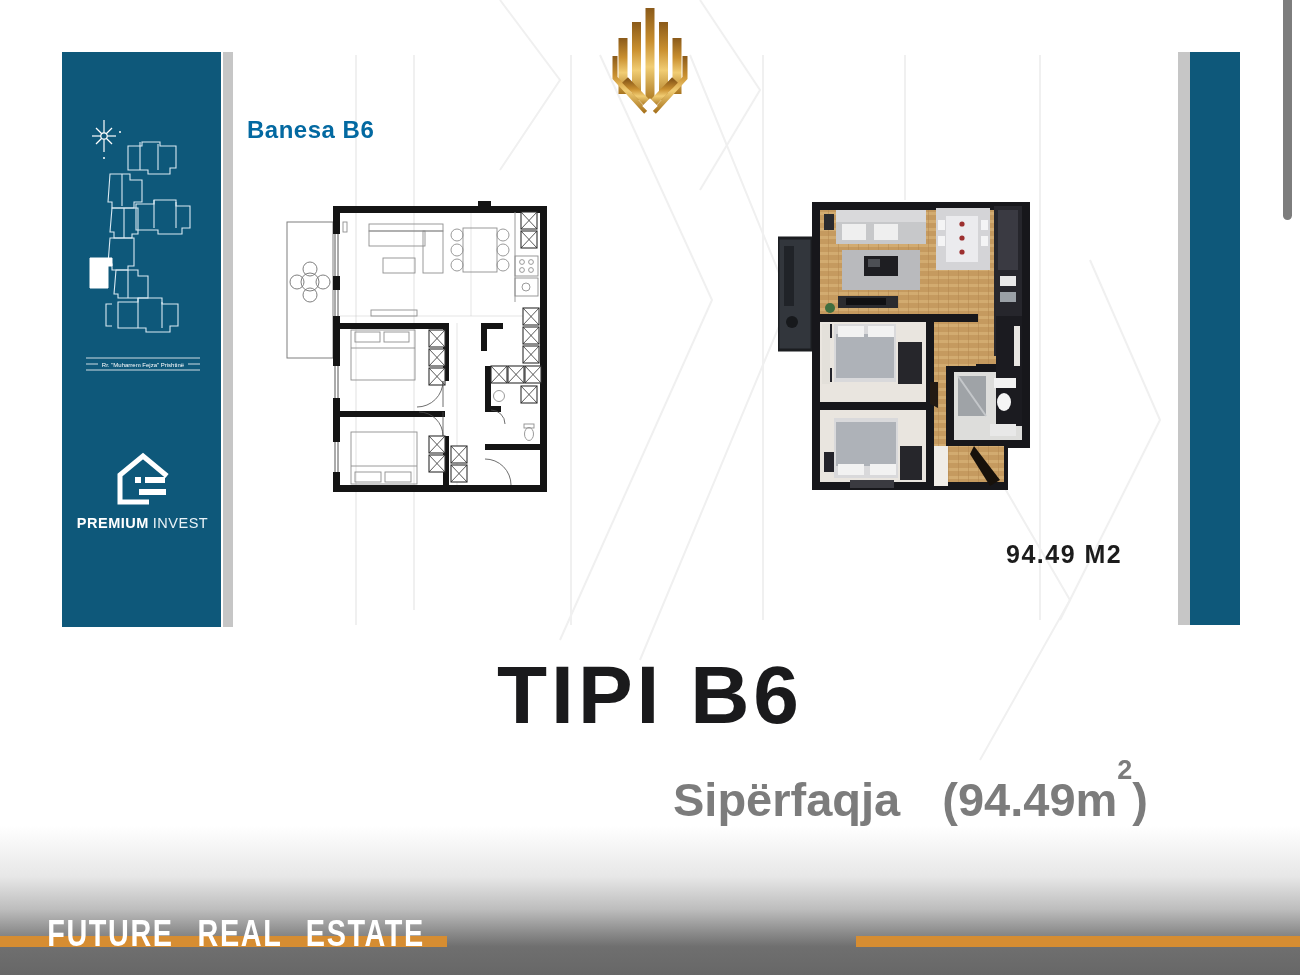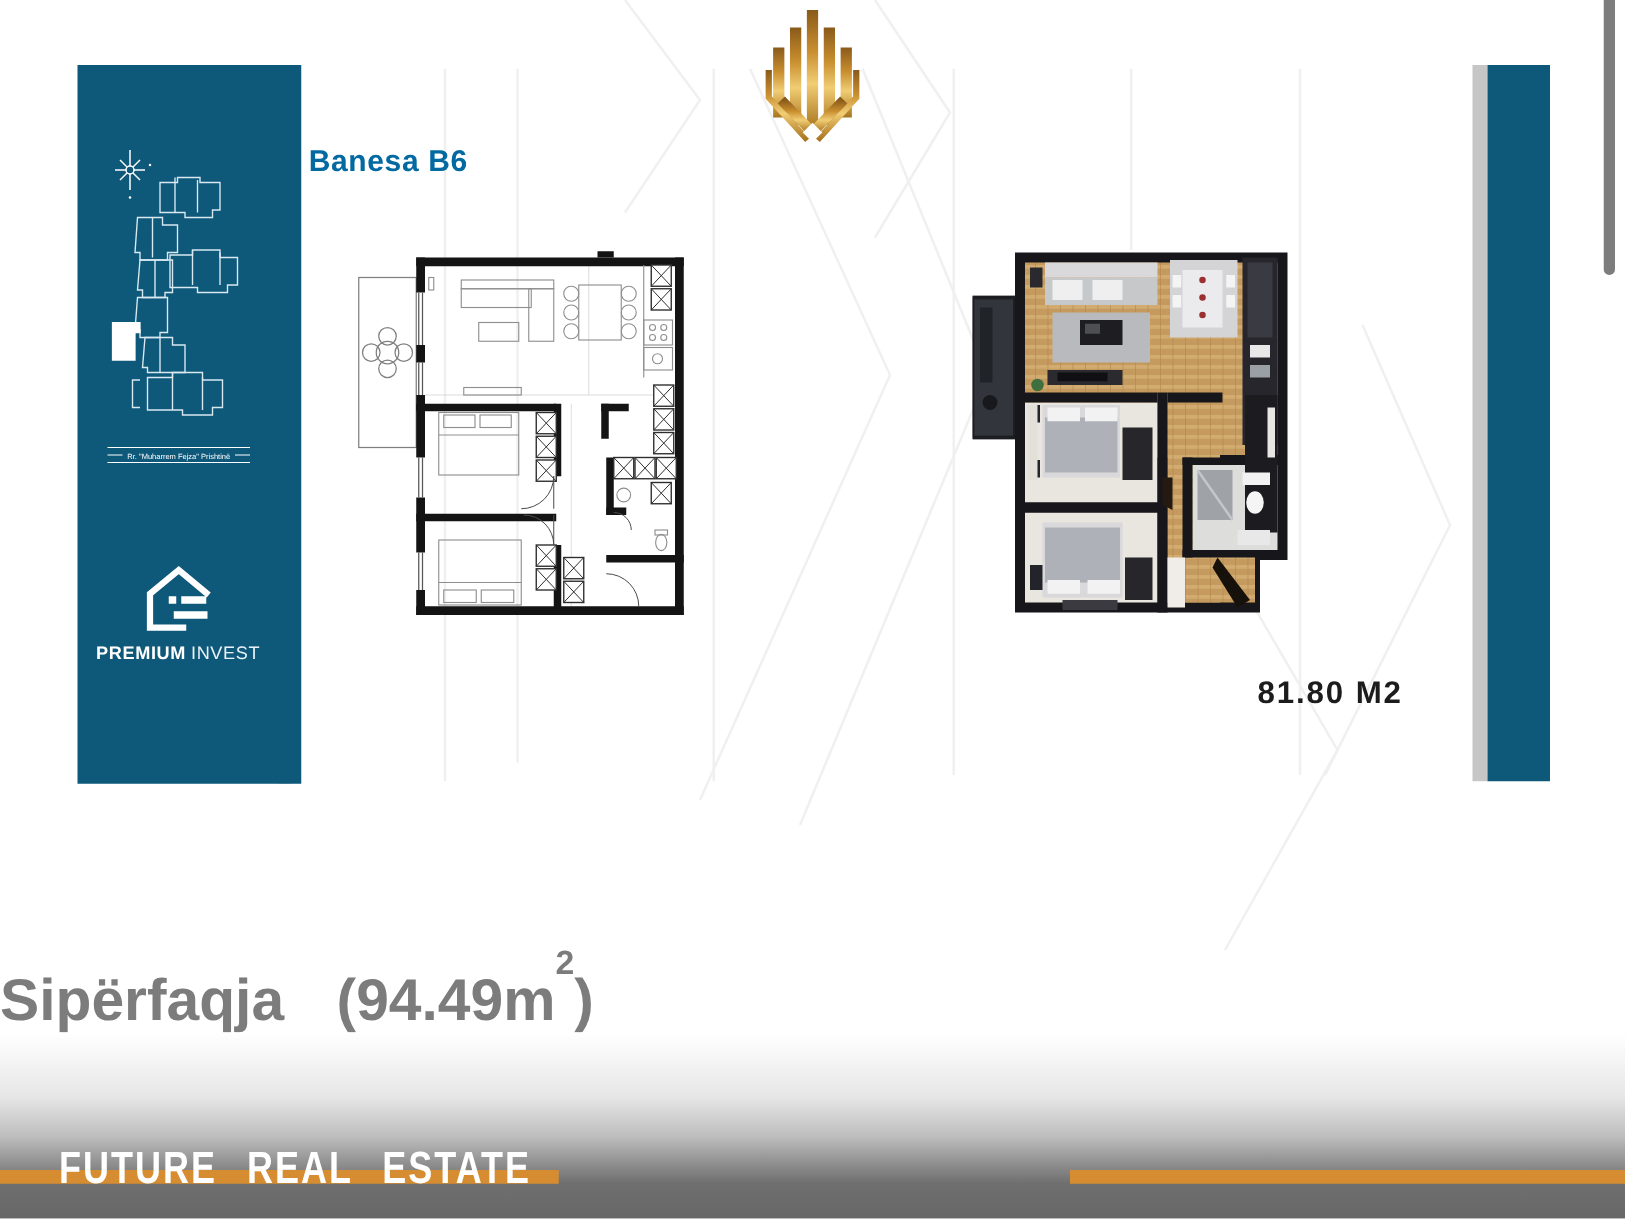--- a/index.html
+++ b/index.html
@@ -6,41 +6,41 @@
   .stage{position:relative;width:1300px;height:975px;overflow:hidden;background:#ffffff;
          font-family:"Liberation Sans",sans-serif;}
   .abs{position:absolute;}
 
   
   #bg-pattern{left:0;top:0;width:1300px;height:975px;pointer-events:none;}
 
   
   .side-shadow{background:#c6c6c6;}
   .teal{background:#0e587a;}
-  #left-sidebar{left:62px;top:52px;width:179px;height:575px;}
+  #left-sidebar{left:62px;top:52px;width:159px;height:575px;}
   #left-sidebar-shadow{left:223px;top:52px;width:10px;height:575px;}
   #right-bar-shadow{left:1178px;top:52px;width:12px;height:573px;}
   #right-bar{left:1190px;top:52px;width:50px;height:573px;}
 
   
   #site-plan{left:14px;top:60px;}
   #premium-house-icon{left:49px;top:398px;}
   #premium-invest-text{left:0;top:463px;width:161px;text-align:center;color:#ffffff;
       font-size:14.5px;letter-spacing:.5px;white-space:nowrap;}
   #premium-invest-text .b{font-weight:bold;}
   #premium-invest-text .l{font-weight:300;margin-left:4px;color:#e9f2f7;}
 
   
   #banesa-label{left:247px;top:116px;font-size:24px;font-weight:bold;color:#0369a1;letter-spacing:.5px;}
   #area-note{left:1006px;top:540px;font-size:25px;font-weight:bold;color:#1c1c1c;letter-spacing:1.5px;}
 
   
   #tipi-title{left:0;top:648px;width:1300px;text-align:center;font-size:82px;font-weight:700;
       color:#1a1a1c;letter-spacing:4px;}
-  #surface-line{left:0;top:772px;width:1148px;text-align:left;font-size:47px;font-weight:bold;color:#7c7c7c;}
+  #surface-line{left:0;top:772px;width:1148px;text-align:right;font-size:47px;font-weight:bold;color:#7c7c7c;}
   #surface-line .gap{display:inline-block;width:42px;}
   #surface-line sup{font-size:27px;position:relative;top:-20px;}
 
   
   #footer-band{left:0;top:826px;width:1300px;height:149px;
       background:linear-gradient(180deg,#ffffff 0%,#e7e7e7 34%,#bdbdbd 56%,#8a8a8a 72%,#6f6f6f 81%,#676767 100%);}
   .accent-bar{top:936px;height:11px;background:#d68d32;}
   #accent-bar-left{left:0;width:447px;}
   #accent-bar-right{left:856px;width:444px;}
   #footer-text{left:0;top:913px;width:1300px;text-align:left;color:#ffffff;font-weight:bold;
@@ -363,22 +363,23 @@
     <line x1="180" y1="180" x2="208" y2="220" stroke="#c4c7ca" stroke-width="2"></line>
     <rect x="216" y="182" width="22" height="10" fill="#f2f2f2"></rect>
     <ellipse cx="226" cy="206" rx="7" ry="9" fill="#f5f5f5"></ellipse>
     <rect x="212" y="228" width="26" height="12" fill="#e8e8e8"></rect>
 
     <polygon points="152,186 160,186 160,212 152,208" fill="#241a12"></polygon>
     <polygon points="196,250 222,284 212,290 192,258" fill="#17110b"></polygon>
     <rect x="156" y="250" width="14" height="40" fill="#f0ede8"></rect>
   </svg>
 
-  <div id="area-note" class="abs">81.80 M2</div>
-
+  <div id="area-note" class="abs">94.49 M2</div>
+
+  <div id="tipi-title" class="abs">TIPI B6</div>
   <div id="surface-line" class="abs">
     <span>Sipërfaqja</span><span class="gap"></span><span>(94.49m</span><sup>2</sup><span>)</span>
   </div>
 
   <div id="footer-band" class="abs"></div>
   <div id="accent-bar-left" class="abs accent-bar"></div>
   <div id="accent-bar-right" class="abs accent-bar"></div>
   <div id="footer-text" class="abs">
     <span>FUTURE REAL ESTATE</span>
   </div>

